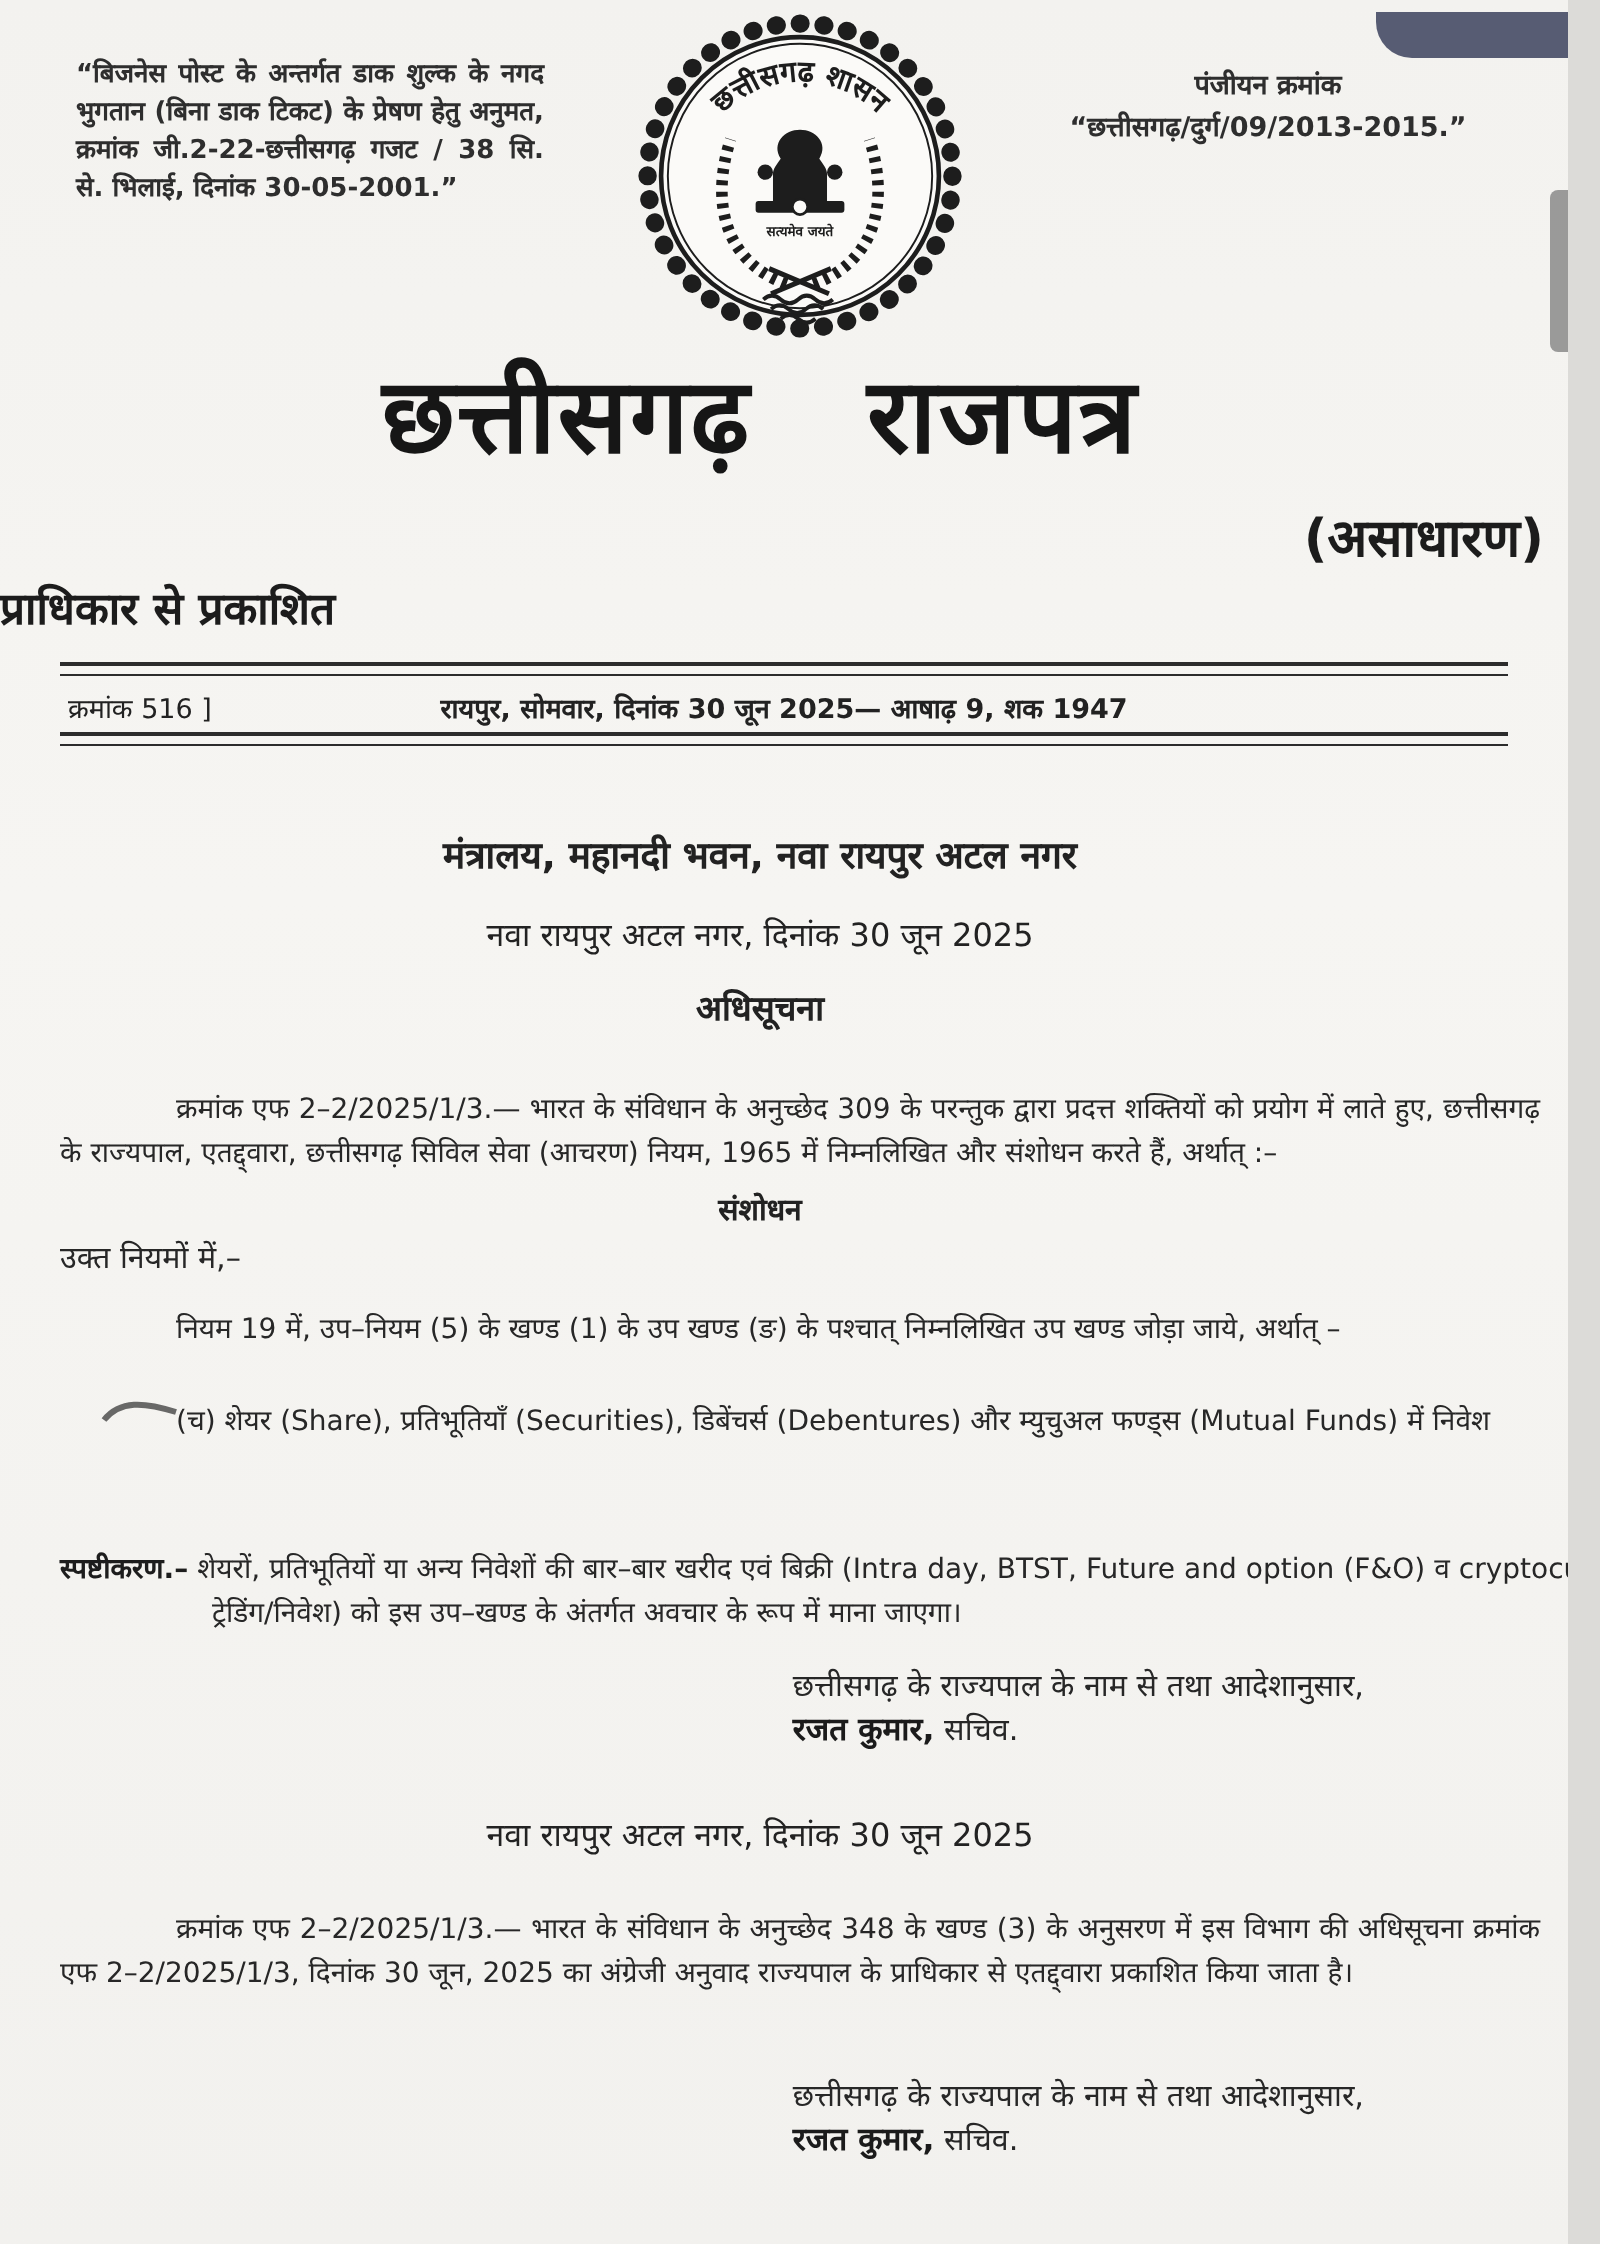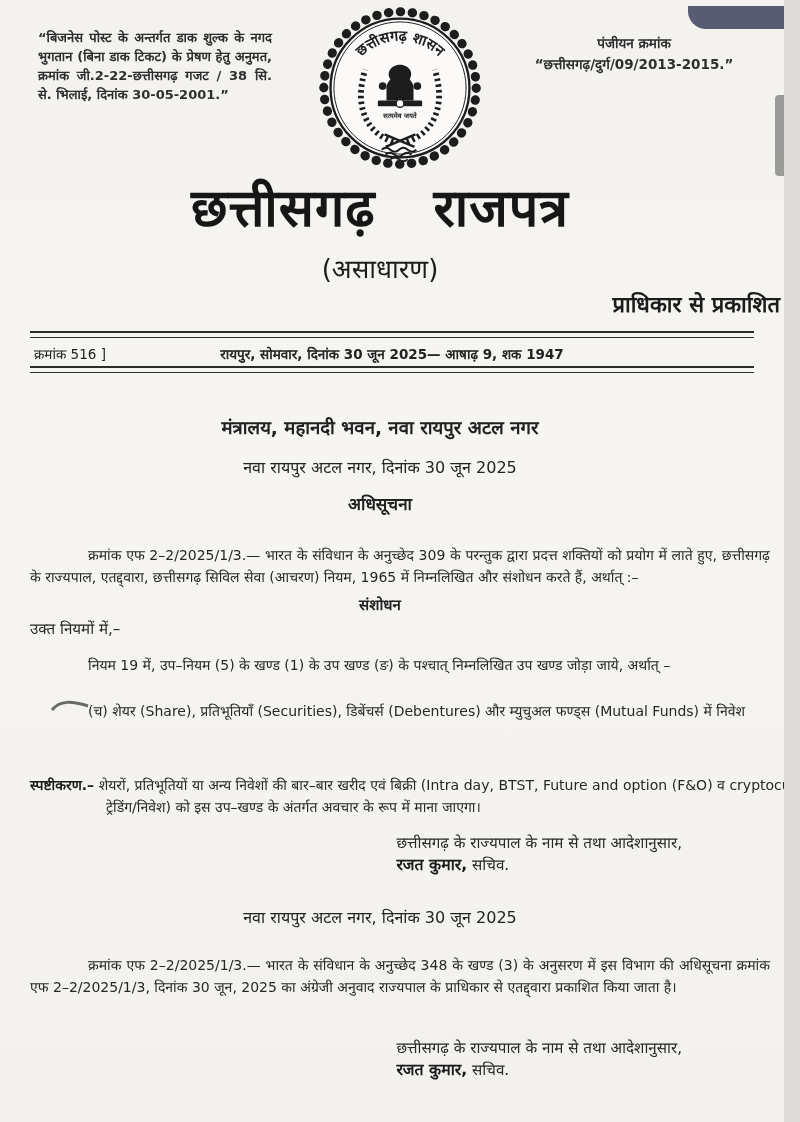--- a/index.html
+++ b/index.html
@@ -36,26 +36,26 @@
   }
   .emblem{position:absolute;left:318px;top:6px;}
   .gazette-title{
     position:absolute;top:170px;left:0;width:760px;
     text-align:center;font-size:52px;font-weight:bold;color:#161616;
     font-family:"DejaVu Serif","Liberation Serif",serif;
     letter-spacing:1px;
   }
   .gazette-title .w2{margin-left:58px;}
   .subtitle{
-    position:absolute;top:250px;left:0;width:760px;text-align:center;
-    font-size:26px;font-weight:normal;color:#1c1c1c;
+    position:absolute;top:250px;left:12px;width:760px;text-align:right;
+    font-size:26px;font-weight:bold;color:#1c1c1c;
   }
   .published-by{
-    position:absolute;top:288px;left:0;width:760px;text-align:right;
-    font-size:22px;font-weight:bold;color:#1c1c1c;padding-left:20px;
+    position:absolute;top:288px;left:0;width:760px;text-align:left;
+    font-size:22px;font-weight:bold;color:#1c1c1c;
   }
   
   .double-rule{
     position:absolute;left:30px;right:30px;height:4px;
     border-top:2px solid #2c2c2c;border-bottom:1.5px solid #2c2c2c;
   }
   .rule-a{top:331px;}
   .rule-b{top:366px;}
   .masthead-row{position:absolute;top:345px;left:30px;right:30px;height:20px;}
   .issue-no{position:absolute;left:4px;top:0;font-size:13.5px;font-weight:normal;color:#222;}

